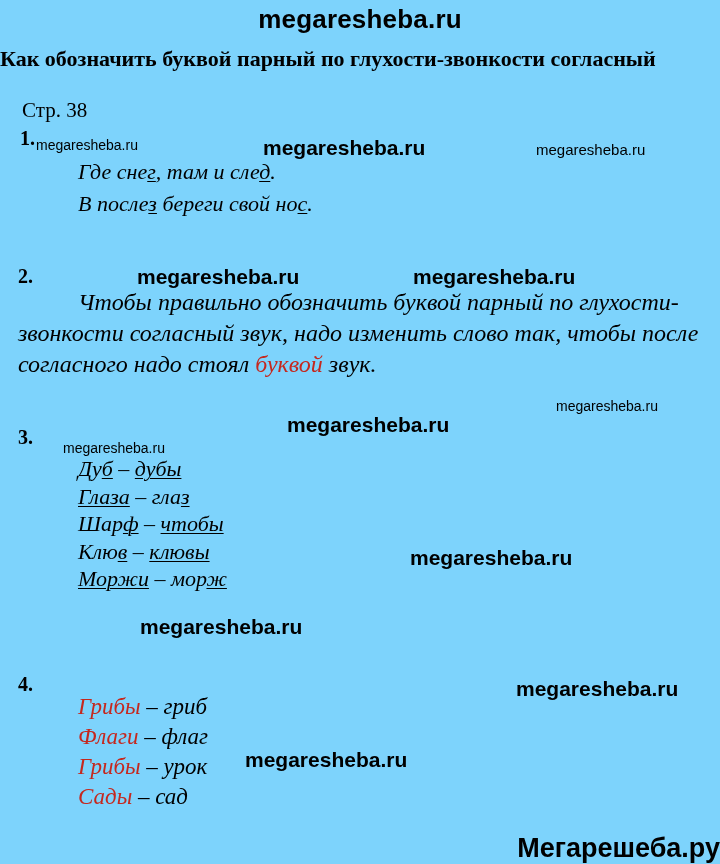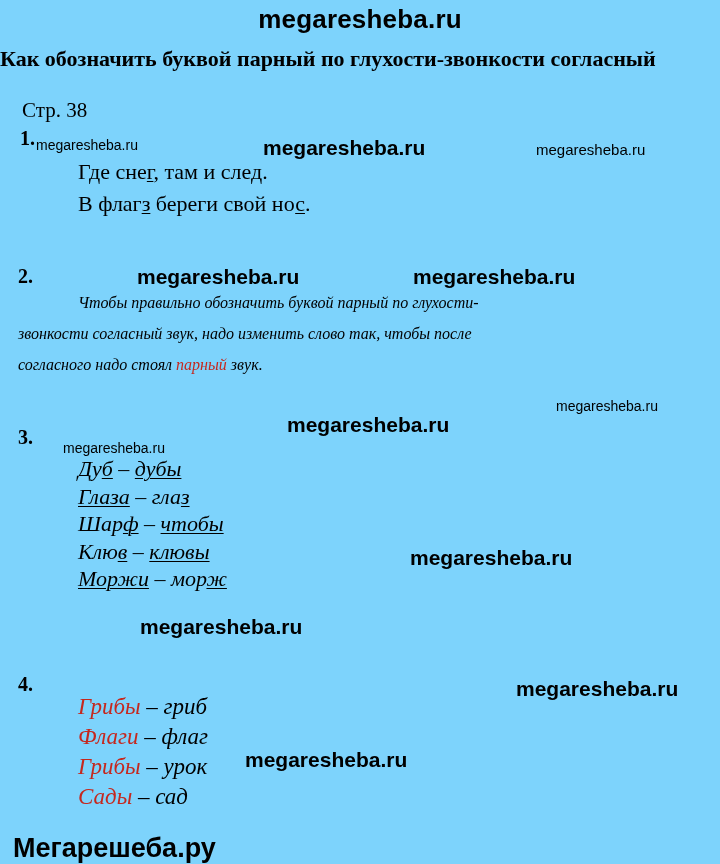--- a/index.html
+++ b/index.html
@@ -29,58 +29,58 @@
   .wm-s2-left{left:137px;top:265px;}
   .wm-s2-right{left:413px;top:265px;}
   .wm-s3-topright{left:556px;top:398px;}
   .wm-s3-center{left:287px;top:413px;}
   .wm-s3-small{left:63px;top:440px;}
   .wm-s3-mid{left:410px;top:546px;}
   .wm-s3-below{left:140px;top:615px;}
   .wm-s4-right{left:516px;top:677px;}
   .wm-s4-center{left:245px;top:748px;}
 
-  .s1-lines{left:78px;top:156px;font-size:22px;line-height:32px;}
-  .s2-lines{left:18px;top:287px;font-size:16px;line-height:31px;font-style:italic;}
+  .s1-lines{left:78px;top:156px;font-size:22px;line-height:32px;font-style:italic;}
+  .s2-lines{left:18px;top:287px;font-size:24px;line-height:31px;font-style:italic;}
   .s2-lines .tline.indent{padding-left:60px;}
   .s3-lines{left:78px;top:455px;font-size:22px;line-height:27.5px;font-style:italic;}
   .s4-lines{left:78px;top:692px;font-size:23px;line-height:30px;font-style:italic;}
   .tline{white-space:nowrap;}
 
-  .bottom-title{left:13px;right:0;top:833px;text-align:left;font-size:27px;}
+  .bottom-title{left:0;right:0;top:833px;text-align:right;font-size:27px;padding-left:40px;}
 </style>
 </head>
 <body>
 
 <div class="page">
 
   <div class="abs sans b top-title">megaresheba.ru</div>
 
   <div class="abs heading">
     <div>Как обозначить буквой парный по глухости-звонкости согласный</div>
   </div>
 
   <div class="abs page-label">Стр. 38</div>
 
   <div class="abs num num-1">1.</div>
   <div class="abs sans wm-sm wm-s1-small">megaresheba.ru</div>
   <div class="abs sans b wm-bold wm-s1-center">megaresheba.ru</div>
   <div class="abs sans wm-md wm-s1-right">megaresheba.ru</div>
   <div class="abs s1-lines">
       <div class="tline"><span>Где сне</span><span class="u">г</span><span>, там и сле</span><span class="u">д</span><span>.</span></div>
-      <div class="tline"><span>В флаг</span><span class="u">з</span><span> береги свой но</span><span class="u">с</span><span>.</span></div>
+      <div class="tline"><span>В после</span><span class="u">з</span><span> береги свой но</span><span class="u">с</span><span>.</span></div>
     </div>
 
   <div class="abs num num-2">2.</div>
   <div class="abs sans b wm-bold wm-s2-left">megaresheba.ru</div>
   <div class="abs sans b wm-bold wm-s2-right">megaresheba.ru</div>
   <div class="abs s2-lines">
       <div class="tline indent"><span>Чтобы правильно обозначить буквой парный по глухости-</span></div>
       <div class="tline"><span>звонкости согласный звук, надо изменить слово так, чтобы после</span></div>
-      <div class="tline"><span>согласного надо стоял </span><span class="red">парный</span><span> звук.</span></div>
+      <div class="tline"><span>согласного надо стоял </span><span class="red">буквой</span><span> звук.</span></div>
     </div>
 
   <div class="abs sans wm-sm wm-s3-topright">megaresheba.ru</div>
   <div class="abs sans b wm-bold wm-s3-center">megaresheba.ru</div>
   <div class="abs num num-3">3.</div>
   <div class="abs sans wm-sm wm-s3-small">megaresheba.ru</div>
   <div class="abs s3-lines">
       <div class="tline"><span>Ду</span><span class="u">б</span><span> – </span><span class="u">дубы</span></div>
       <div class="tline"><span class="u">Глаза</span><span> – гла</span><span class="u">з</span></div>
       <div class="tline"><span>Шар</span><span class="u">ф</span><span> – </span><span class="u">чтобы</span></div>

